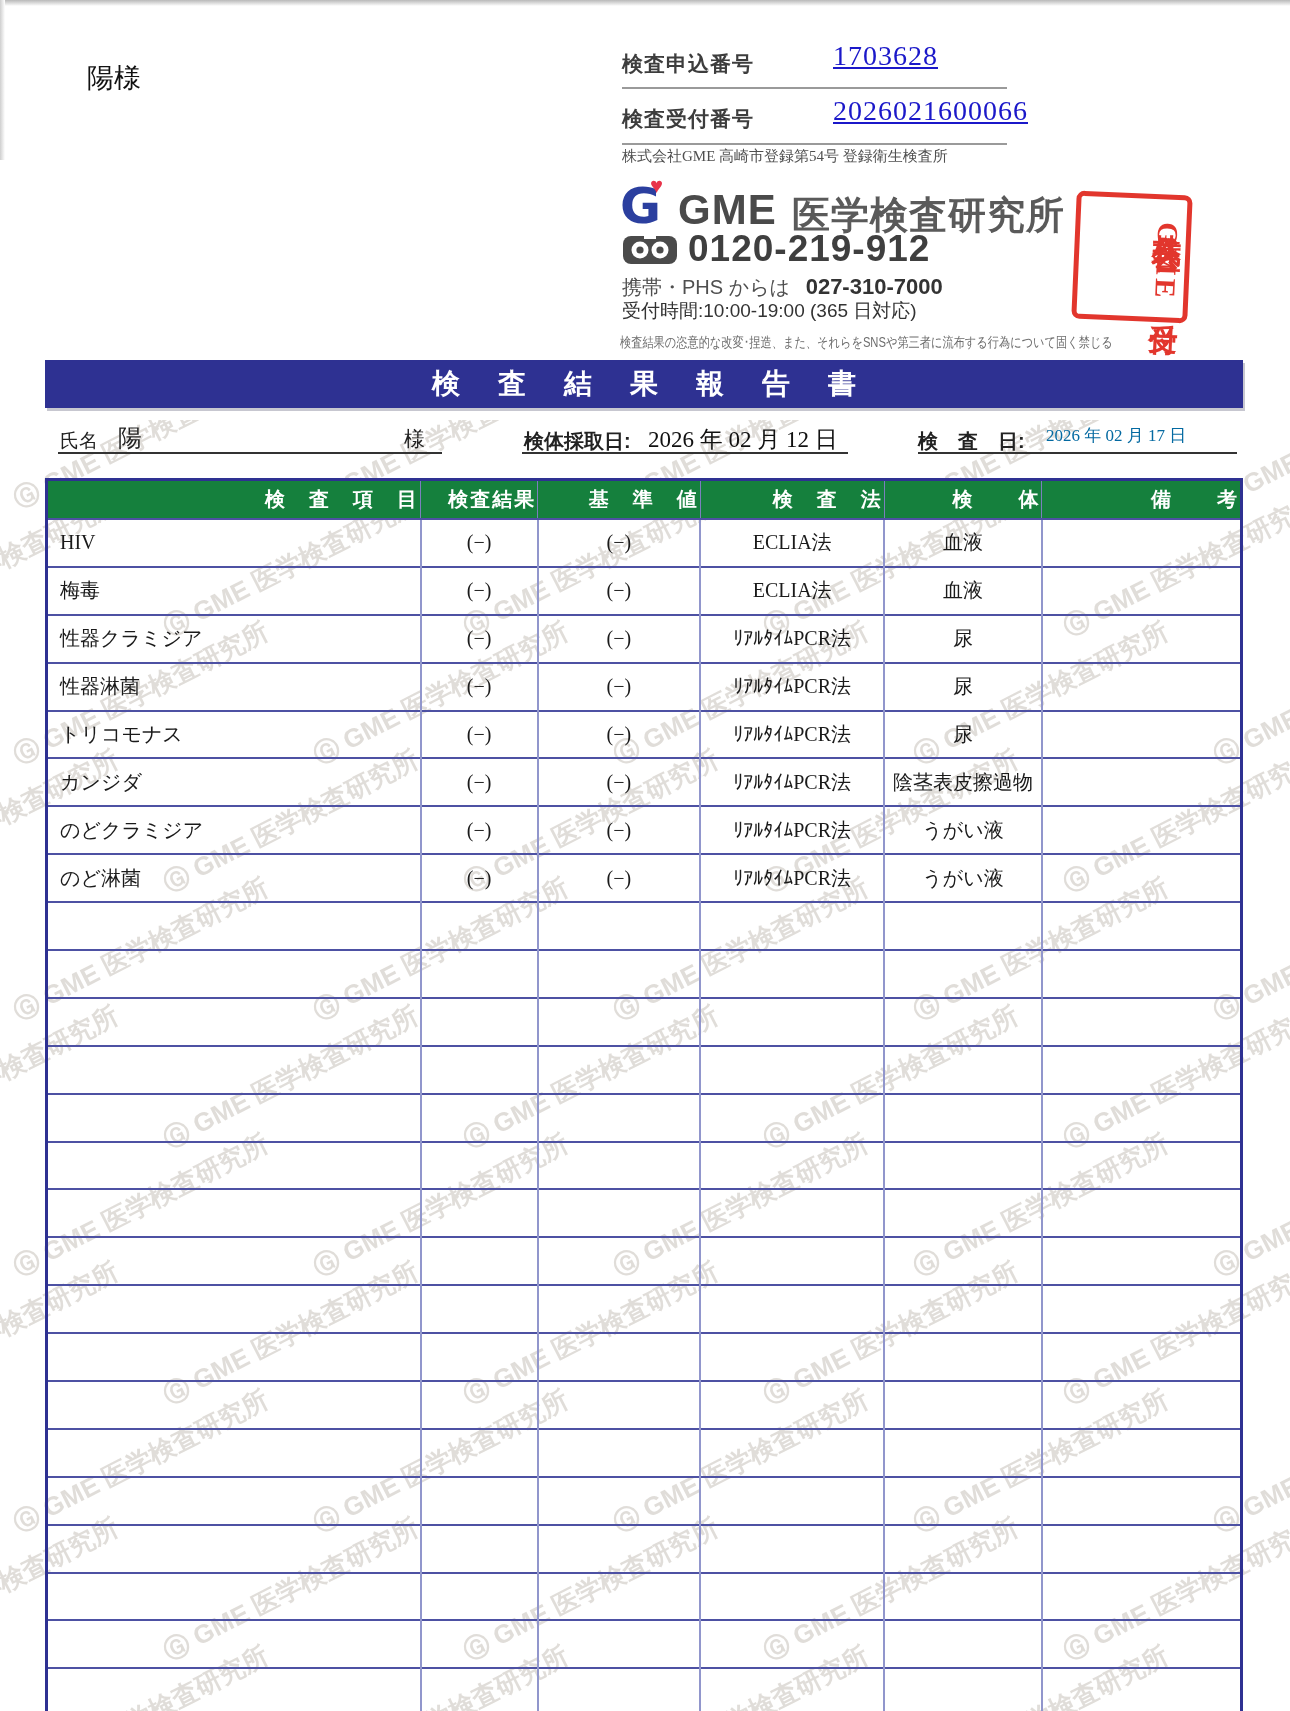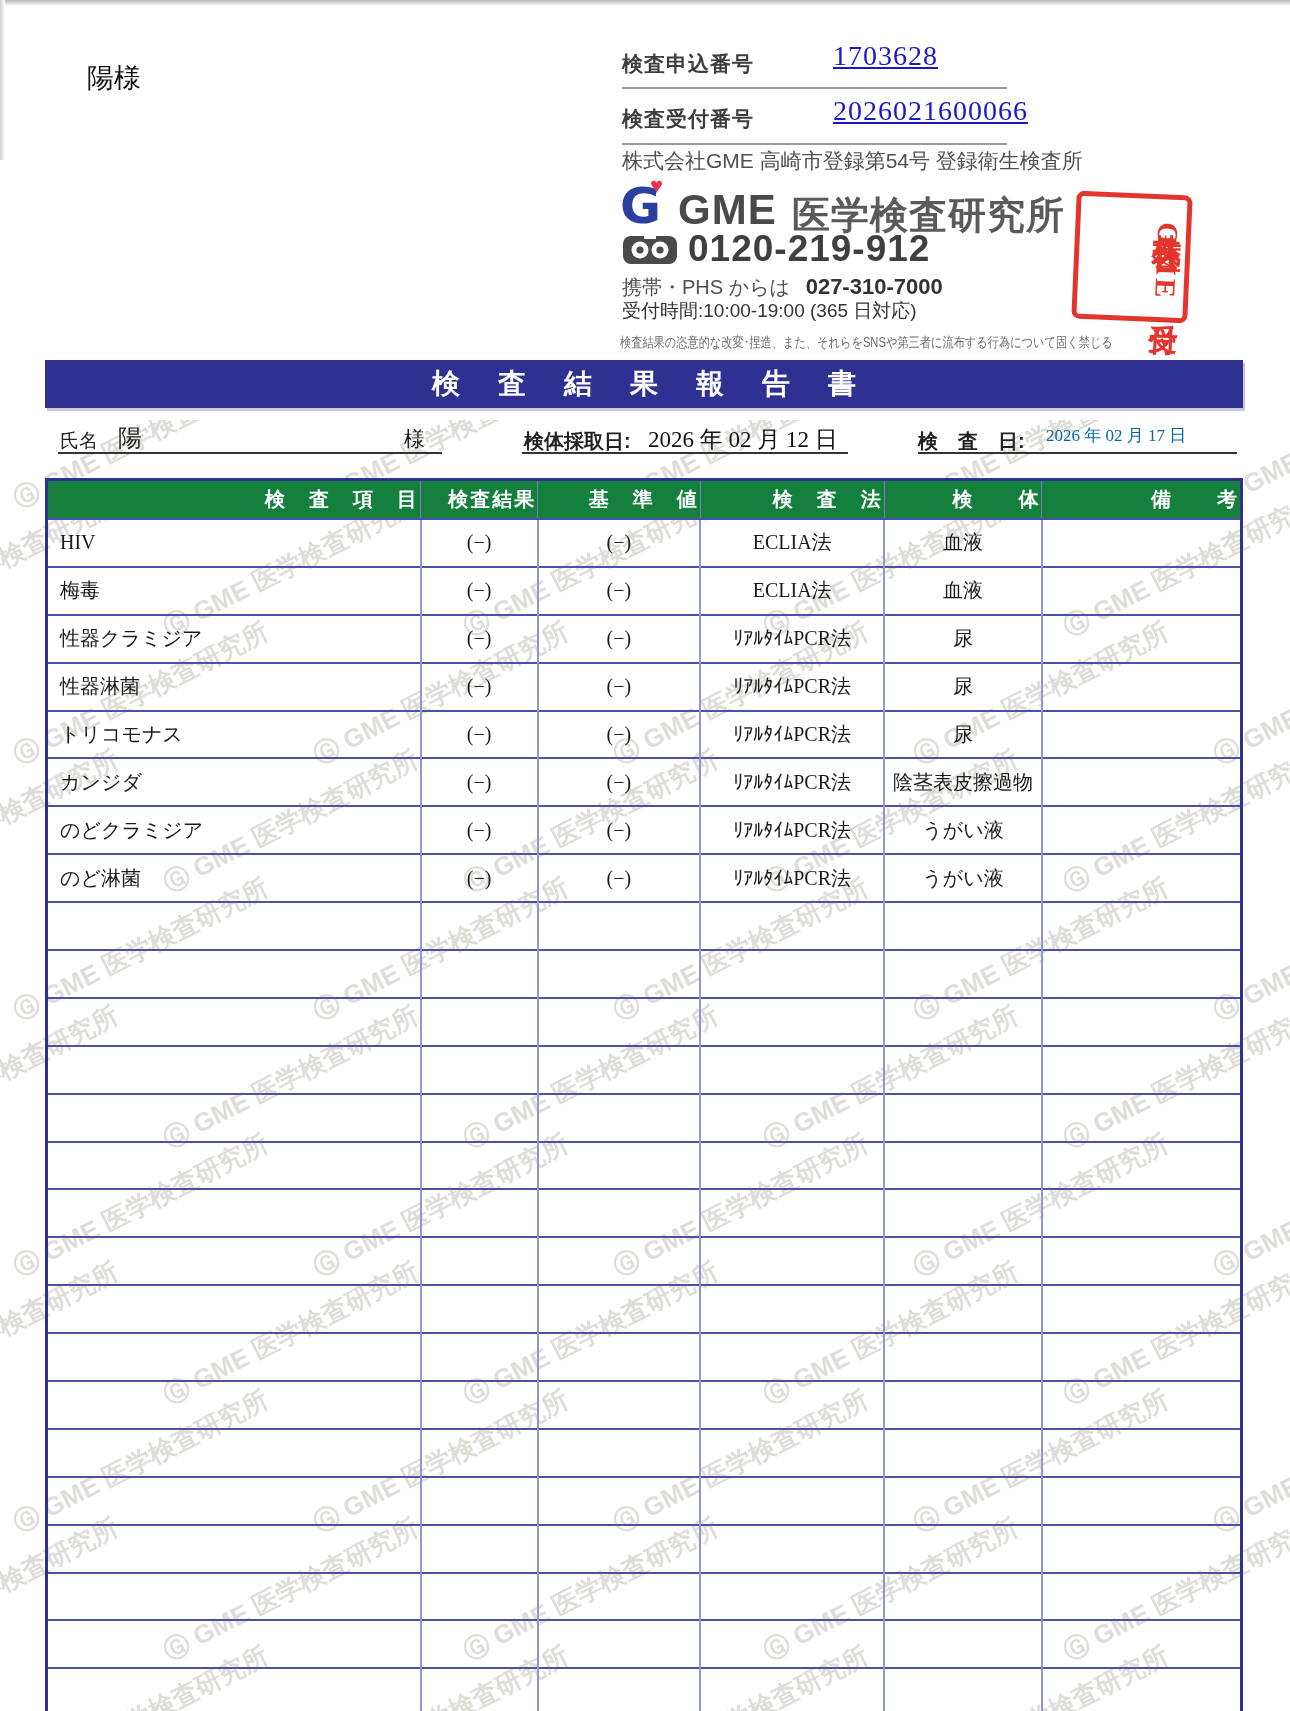--- a/index.html
+++ b/index.html
@@ -23,21 +23,21 @@
   
   .addressee{left:87px;top:60px;font-family:Liberation Mono, monospace;
              font-size:27px;color:#111;}
 
   
   .num-label{font-size:21px;font-weight:bold;color:#3d3d3d;letter-spacing:1px;}
   .num-value{font-family:"Liberation Serif","DejaVu Serif",serif;font-size:28px;color:#1b18c9;
              text-decoration:underline;letter-spacing:1px;}
   .num-rule{width:385px;height:0;border-top:2px solid #9a9a9a;}
 
-  .company-line{left:622px;top:147px;font-size:21px;color:#4f4f4f;letter-spacing:0;}
+  .company-line{left:622px;top:147px;font-size:15px;color:#4f4f4f;letter-spacing:0;font-family:Liberation Serif, serif;}
 
   
   .gmark{left:620px;top:183px;width:52px;height:52px;}
   .gmark .g{position:absolute;left:0;top:-6px;font-size:50px;font-weight:bold;color:#2b3f9f;
             font-family:"DejaVu Sans","Liberation Sans",sans-serif;}
   .gmark .heart{position:absolute;left:30px;top:-10px;font-size:22px;color:#e8334a;}
   .brand{left:678px;top:186px;font-size:42px;font-weight:800;color:#4a4a4a;letter-spacing:1px;}
   .brand-jp{left:792px;top:190px;font-size:38px;color:#5a5a5a;font-weight:600;letter-spacing:1px;}
 
   .phone-main{left:688px;top:228px;font-size:37px;font-weight:800;color:#3f3f3f;letter-spacing:1px;}

